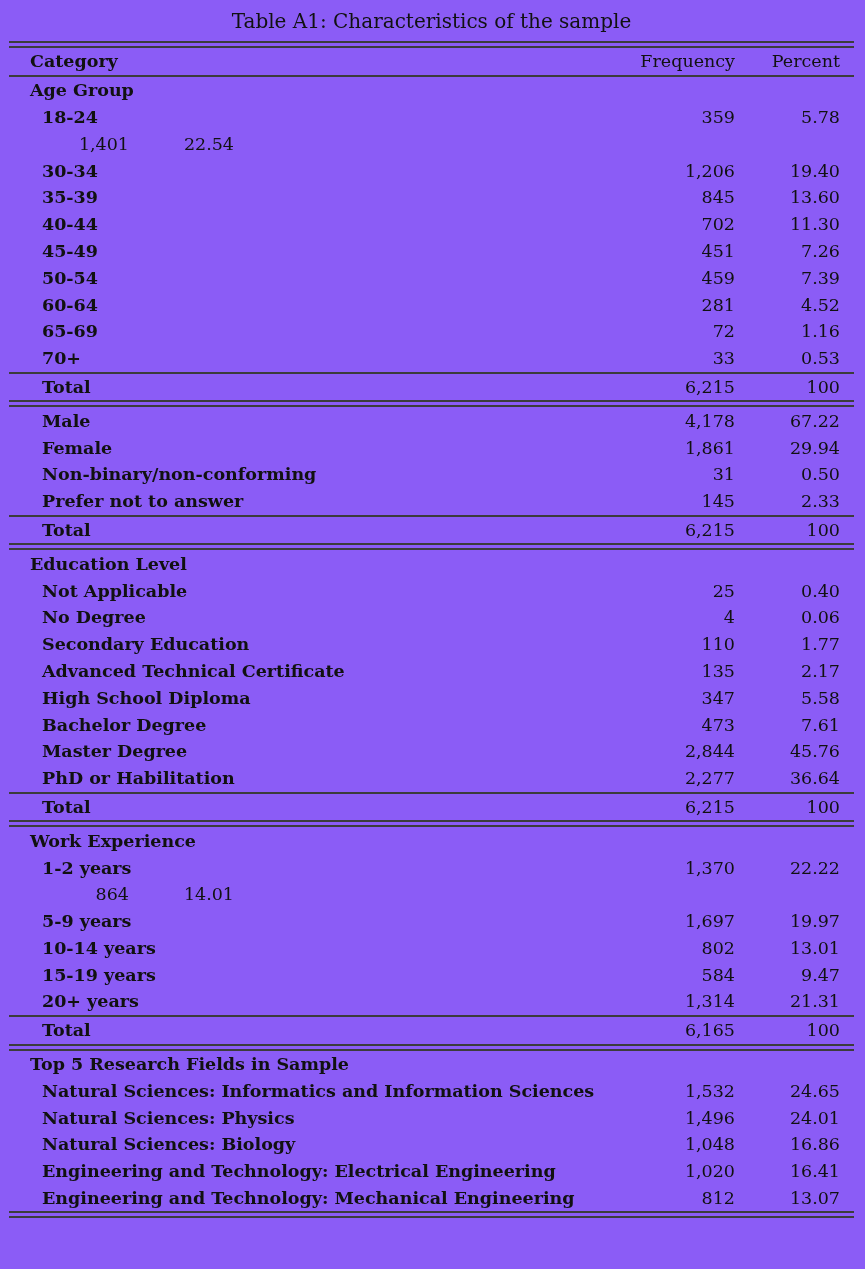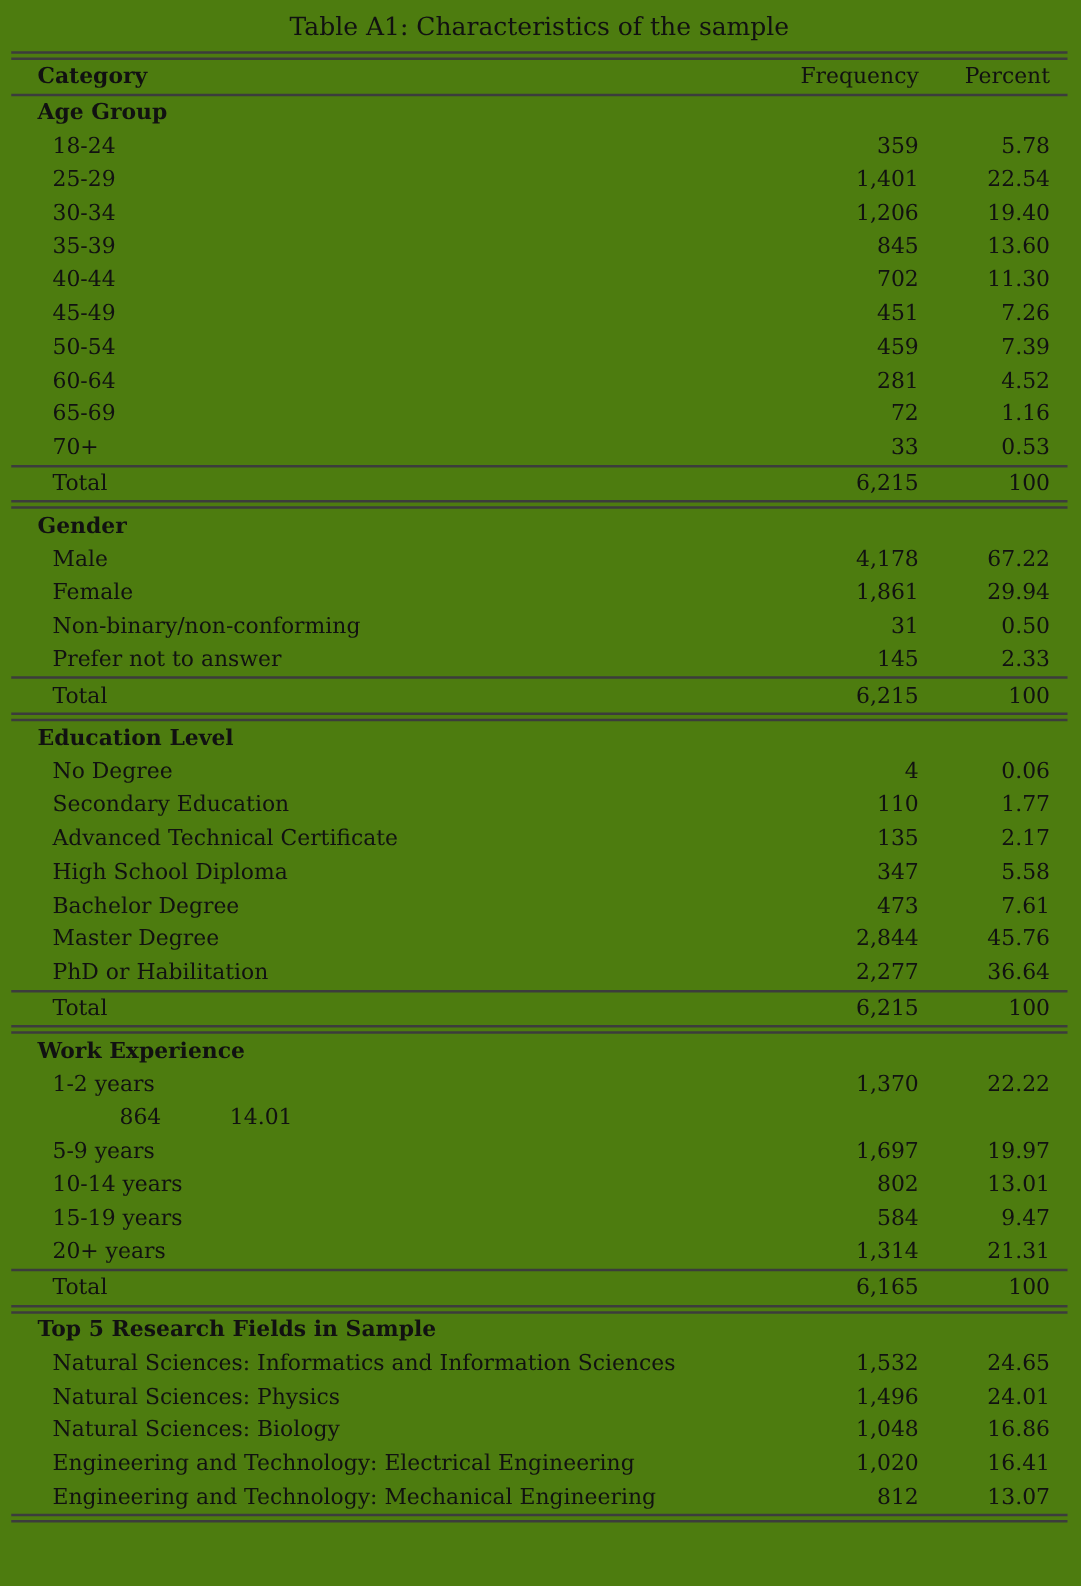--- a/index.html
+++ b/index.html
@@ -7,21 +7,21 @@
     padding: 0;
     background: #ffffff;
     color: #111111;
     font-family: "DejaVu Serif", "Liberation Serif", serif;
   }
   .page {
     width: 865px;
     height: 1269px;
     box-sizing: border-box;
     padding: 6px 11px 0 9px;
-    background: #4d7c0f;
+    background: #8b5cf6;
     overflow: hidden;
   }
   .title {
     text-align: center;
     font-size: 20px;
     line-height: 25px;
     margin: 3px 0 7px 0;
   }
   .rule-single {
     border-top: 2px solid #3c3c3c;
@@ -38,20 +38,21 @@
     align-items: center;
     height: 26.8px;
     font-size: 17.5px;
     white-space: nowrap;
   }
   .cell { box-sizing: border-box; }
   .cell-cat {
     flex: 1;
     padding-left: 33px;
     overflow: hidden;
+    font-weight: bold;
   }
   .row.header-row .cell-cat,
   .row.section-row .cell-cat {
     padding-left: 21px;
     font-weight: bold;
   }
   .row.header-row .cell-freq,
   .row.header-row .cell-pct {
     font-weight: normal;
   }
@@ -87,21 +88,20 @@
         <div class="cell cell-cat">Age Group</div>
         <div class="cell cell-freq"></div>
         <div class="cell cell-pct"></div>
       </div>
       <div class="row data-row">
         <div class="cell cell-cat">18-24</div>
         <div class="cell cell-freq">359</div>
         <div class="cell cell-pct">5.78</div>
       </div>
       <div class="row data-row">
-        <div class="cell cell-cat">25-29</div>
         <div class="cell cell-freq">1,401</div>
         <div class="cell cell-pct">22.54</div>
       </div>
       <div class="row data-row">
         <div class="cell cell-cat">30-34</div>
         <div class="cell cell-freq">1,206</div>
         <div class="cell cell-pct">19.40</div>
       </div>
       <div class="row data-row">
         <div class="cell cell-cat">35-39</div>
@@ -138,25 +138,20 @@
         <div class="cell cell-freq">33</div>
         <div class="cell cell-pct">0.53</div>
       </div>
       <div class="rule-single"></div>
       <div class="row total-row">
         <div class="cell cell-cat">Total</div>
         <div class="cell cell-freq">6,215</div>
         <div class="cell cell-pct">100</div>
       </div>
       <div class="rule-double"></div>
-      <div class="row section-row">
-        <div class="cell cell-cat">Gender</div>
-        <div class="cell cell-freq"></div>
-        <div class="cell cell-pct"></div>
-      </div>
       <div class="row data-row">
         <div class="cell cell-cat">Male</div>
         <div class="cell cell-freq">4,178</div>
         <div class="cell cell-pct">67.22</div>
       </div>
       <div class="row data-row">
         <div class="cell cell-cat">Female</div>
         <div class="cell cell-freq">1,861</div>
         <div class="cell cell-pct">29.94</div>
       </div>
@@ -176,20 +171,25 @@
         <div class="cell cell-freq">6,215</div>
         <div class="cell cell-pct">100</div>
       </div>
       <div class="rule-double"></div>
       <div class="row section-row">
         <div class="cell cell-cat">Education Level</div>
         <div class="cell cell-freq"></div>
         <div class="cell cell-pct"></div>
       </div>
       <div class="row data-row">
+        <div class="cell cell-cat">Not Applicable</div>
+        <div class="cell cell-freq">25</div>
+        <div class="cell cell-pct">0.40</div>
+      </div>
+      <div class="row data-row">
         <div class="cell cell-cat">No Degree</div>
         <div class="cell cell-freq">4</div>
         <div class="cell cell-pct">0.06</div>
       </div>
       <div class="row data-row">
         <div class="cell cell-cat">Secondary Education</div>
         <div class="cell cell-freq">110</div>
         <div class="cell cell-pct">1.77</div>
       </div>
       <div class="row data-row">

